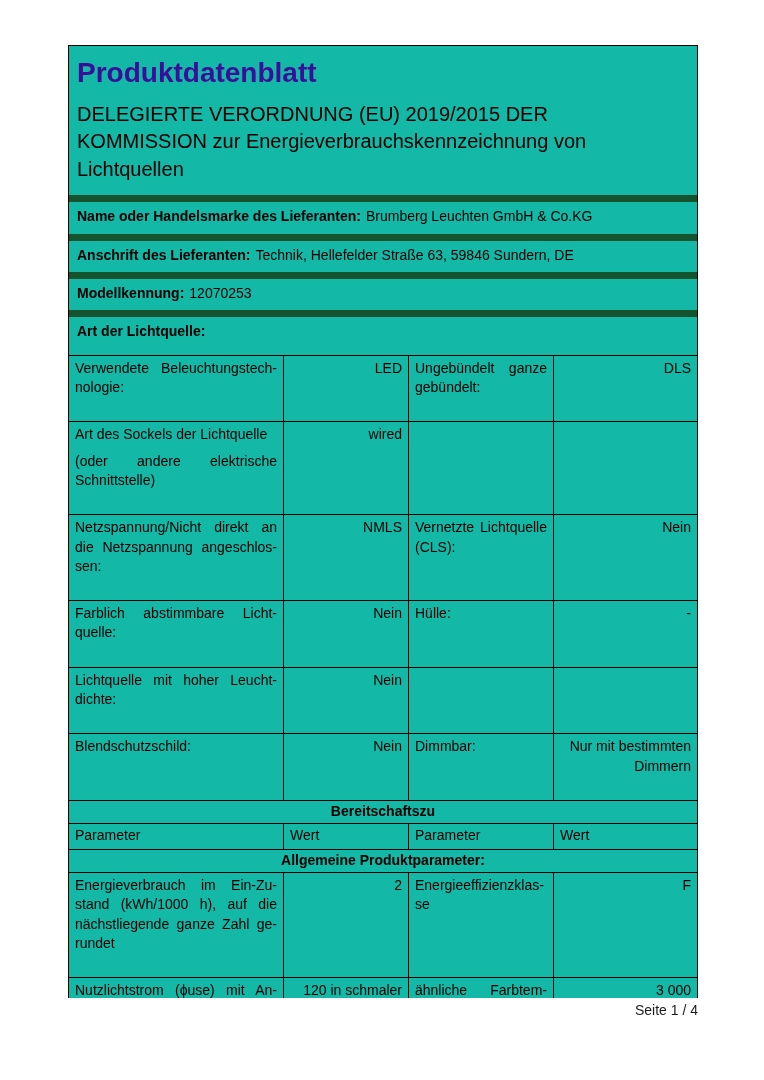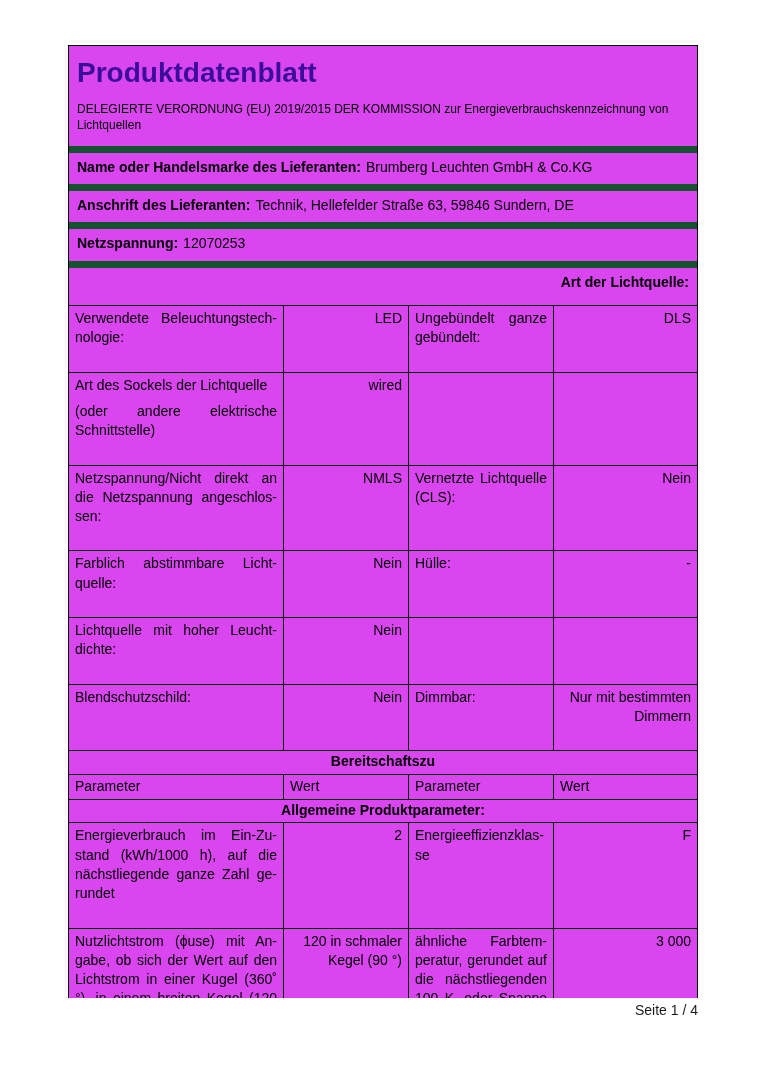--- a/index.html
+++ b/index.html
@@ -13,33 +13,33 @@
     position: relative;
     overflow: hidden;
   }
   .sheet {
     position: absolute;
     left: 68px; top: 45px;
     width: 630px; height: 953px;
     border: 1px solid #000;
     border-bottom: none;
     overflow: hidden;
-    background: #d946ef;
+    background: #14b8a6;
   }
   .hdr { padding: 8px 10px 12px 8px; }
   .title {
     font-size: 28px;
     font-weight: bold;
     color: #3B0D9B;
   }
-  .subtitle { margin-top: 8px; font-size: 12px; max-width: 606px; }
+  .subtitle { margin-top: 8px; font-size: 20px; max-width: 606px; }
   .lv { border-top: 7px solid #14532d; padding: 5px 8px 7px; }
   .lv .lbl { font-weight: bold; }
   .lv .val { margin-left: 5px; }
-  .lv.art { padding-bottom: 13px; text-align: right; }
+  .lv.art { padding-bottom: 13px; }
   .row {
     display: grid;
     grid-template-columns: 214px 125px 145px 1fr;
     border-top: 1px solid #000;
   }
   .row > .c { padding: 3px 6px 24px; }
   .row > .c + .c { border-left: 1px solid #000; }
   .c.p { text-align: justify; }
   .c.v { text-align: right; }
   .p2gap { margin-top: 7px; }
@@ -69,21 +69,21 @@
 
   <div class="lv">
     <span class="lbl">Name oder Handelsmarke des Lieferanten:</span><span class="val">Brumberg Leuchten GmbH &amp; Co.KG</span>
   </div>
 
   <div class="lv">
     <span class="lbl">Anschrift des Lieferanten:</span><span class="val">Technik, Hellefelder Straße 63, 59846 Sundern, DE</span>
   </div>
 
   <div class="lv">
-    <span class="lbl">Netzspannung:</span><span class="val">12070253</span>
+    <span class="lbl">Modellkennung:</span><span class="val">12070253</span>
   </div>
 
   <div class="lv art">
     <span class="lbl">Art der Lichtquelle:</span>
   </div>
 
   <div class="row" style="min-height:41px">
     <div class="c p">Verwendete Beleuchtungstech­nologie:</div>
     <div class="c v">LED</div>
     <div class="c p">Ungebündelt ganze gebündelt:</div>

